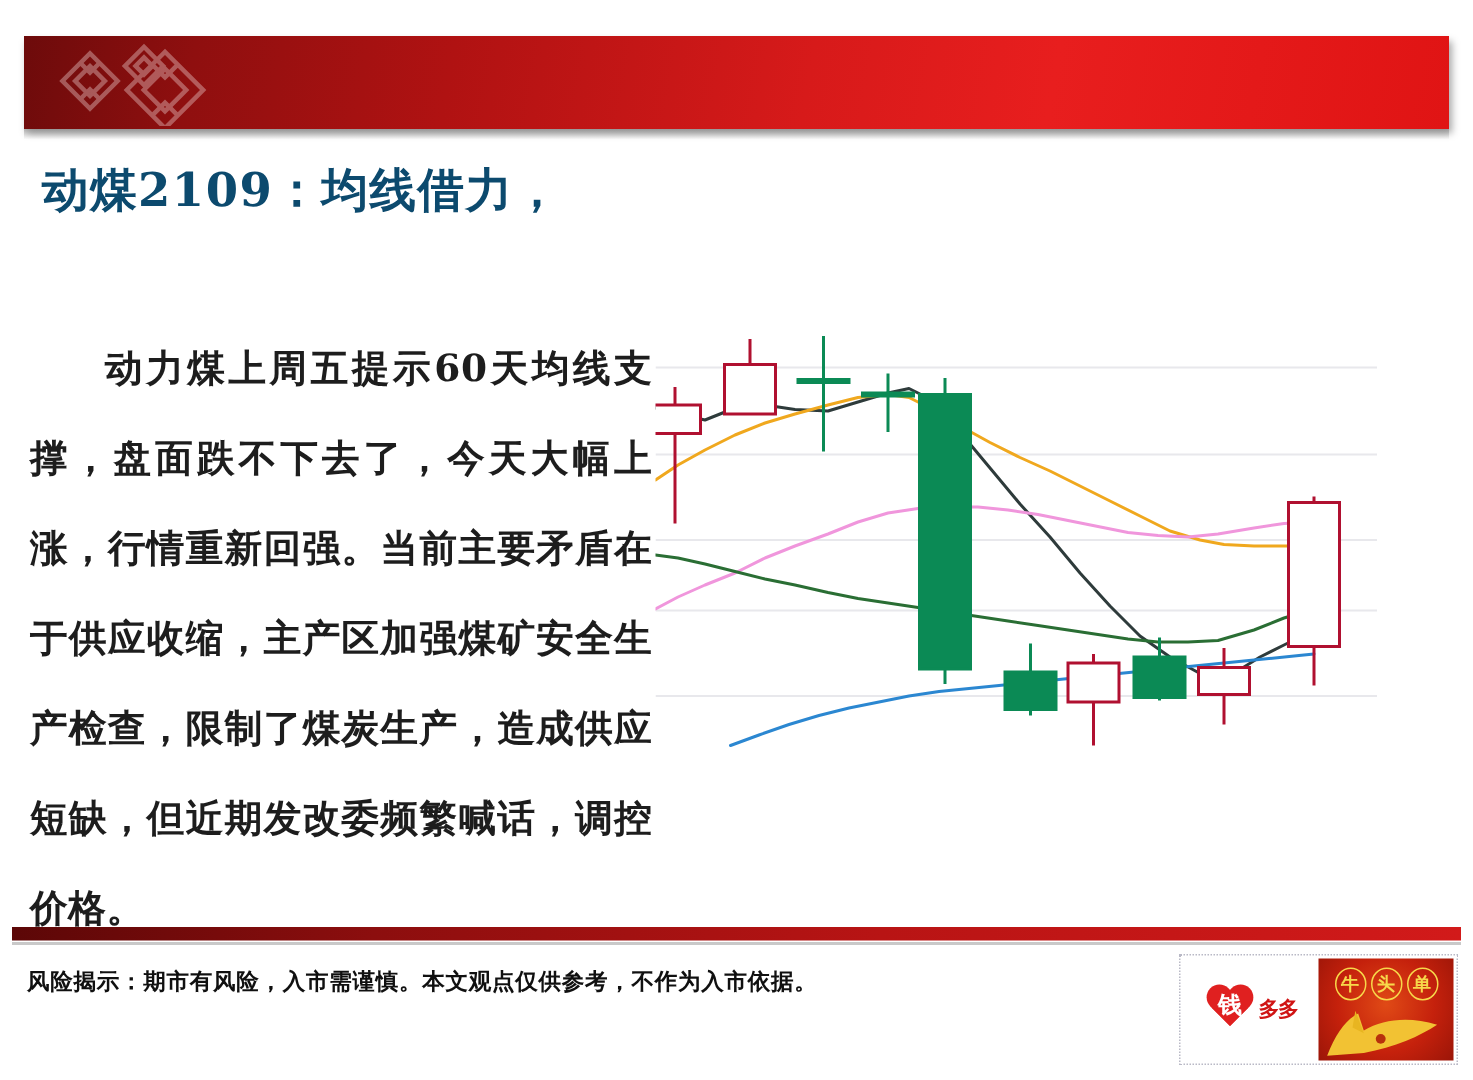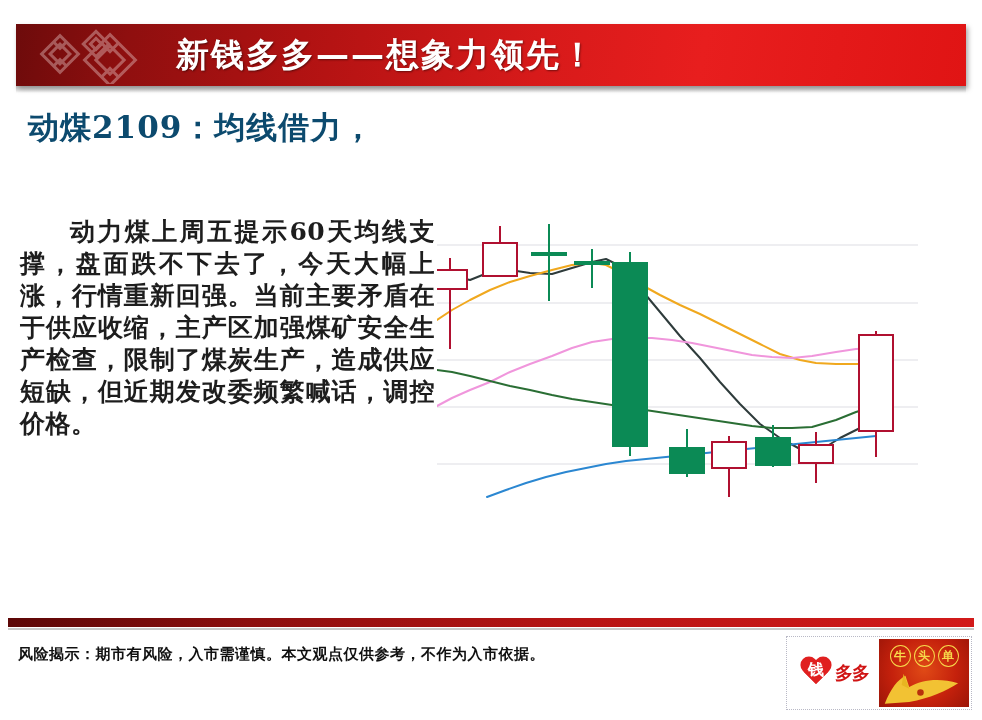--- a/index.html
+++ b/index.html
@@ -77,21 +77,21 @@
   }
 
   
   .body-text {
     position: absolute;
     left: 20px;
     top: 216px;
     width: 415px;
     color: #1d1d1d;
     font-size: 25px;
-    line-height: 32px;
+    line-height: 60px;
     text-indent: 50px;
     text-align: justify;
     letter-spacing: 0.5px;
     font-family: "DejaVu Serif", "Liberation Serif", serif;
     font-weight: bold;
   }
 
   
   .chart-wrap {
     position: absolute;
@@ -181,21 +181,21 @@
     left: 0; top: 3px;
     width: 34px;
     text-align: center;
     color: #ffffff;
     font-size: 16px;
     font-weight: bold;
     font-family: "DejaVu Serif", "Liberation Serif", serif;
   }
   .qdd-rest {
     color: #d01414;
-    font-size: 18px;
+    font-size: 14px;
     font-weight: bold;
     letter-spacing: -1px;
     font-family: "DejaVu Serif", "Liberation Serif", serif;
   }
   .ntd-chars {
     position: absolute;
     top: 6px;
     left: 0;
     width: 100%;
     display: flex;
@@ -242,21 +242,20 @@
           <rect x="-4" y="-4" width="8" height="8"></rect>
         </g>
         <g transform="translate(76,34) rotate(45)">
           <rect x="-18" y="-18" width="36" height="36"></rect>
           <rect x="-10" y="-10" width="20" height="20"></rect>
           <path d="M-18,-6 L-6,-6 L-6,-18 M18,6 L6,6 L6,18"></path>
         </g>
       </g>
     </svg>
   </div>
-  <div class="header-title">新钱多多——想象力领先！</div>
 </div>
 <div class="header-shadow-strip"></div>
 
 <div class="article-title">
   <div>动煤2109：均线借力，</div>
 </div>
 
 <div class="body-text">动力煤上周五提示60天均线支撑，盘面跌不下去了，今天大幅上涨，行情重新回强。当前主要矛盾在于供应收缩，主产区加强煤矿安全生产检查，限制了煤炭生产，造成供应短缺，但近期发改委频繁喊话，调控价格。</div>
 
 <div class="chart-wrap">

